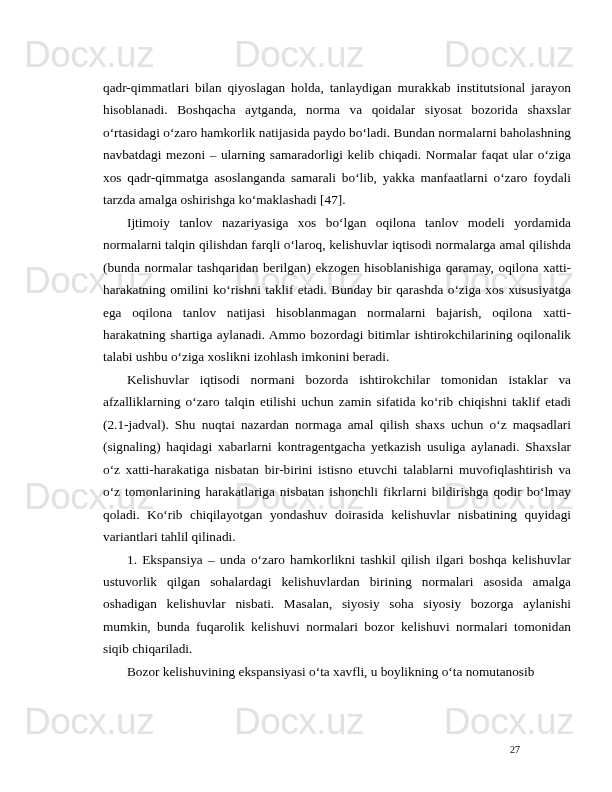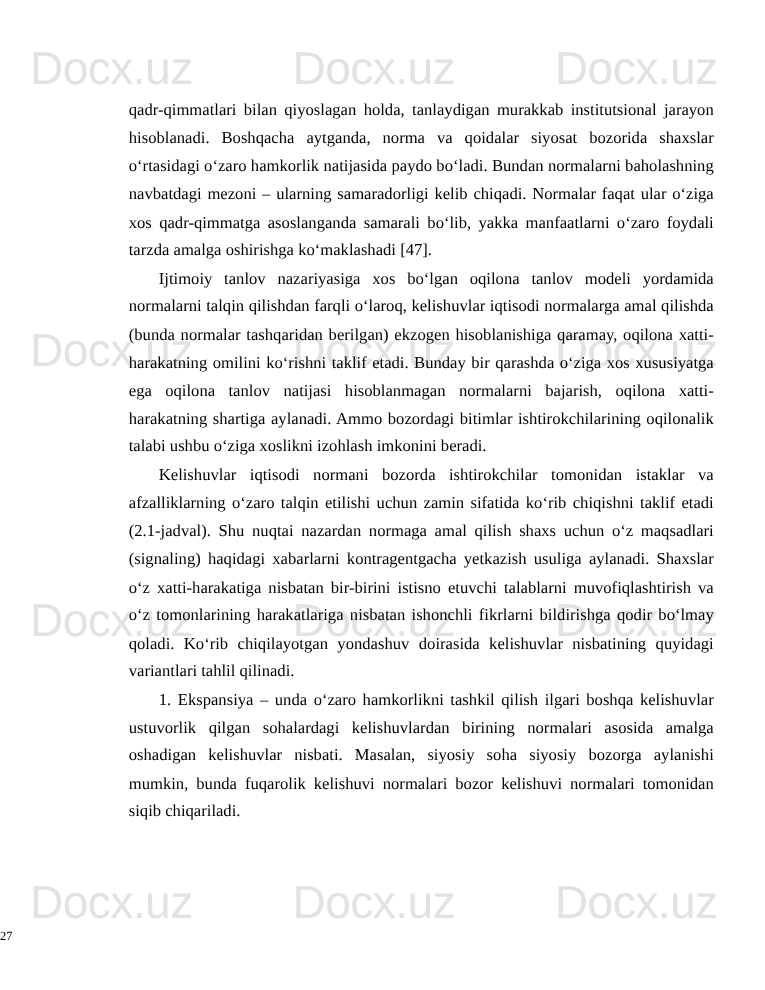--- a/index.html
+++ b/index.html
@@ -58,21 +58,21 @@
       hyphens: none;
     }
     .para.no-indent {
       text-indent: 0;
     }
     .page-number {
       position: absolute;
       left: 0;
       width: 520px;
       top: 744px;
-      text-align: left;
+      text-align: right;
       font-size: 10px;
       font-family: "Liberation Serif", "DejaVu Serif", serif;
       z-index: 1;
     }
   </style>
 </head>
 <body>
 
 <div class="watermark-layer">
   <div class="wm-row" style="top:35px;">
@@ -95,15 +95,16 @@
     <span class="wm-text">Docx.uz</span>
     <span class="wm-text">Docx.uz</span>
   </div>
 </div>
 
 <div class="page">
   <p class="para no-indent">qadr-qimmatlari bilan qiyoslagan holda, tanlaydigan murakkab institutsional jarayon hisoblanadi. Boshqacha aytganda, norma va qoidalar siyosat bozorida shaxslar o‘rtasidagi o‘zaro hamkorlik natijasida paydo bo‘ladi. Bundan normalarni baholashning navbatdagi mezoni – ularning samaradorligi kelib chiqadi. Normalar faqat ular o‘ziga xos qadr-qimmatga asoslanganda samarali bo‘lib, yakka manfaatlarni o‘zaro foydali tarzda amalga oshirishga ko‘maklashadi [47].</p>
   <p class="para">Ijtimoiy tanlov nazariyasiga xos bo‘lgan oqilona tanlov modeli yordamida normalarni talqin qilishdan farqli o‘laroq, kelishuvlar iqtisodi normalarga amal qilishda (bunda normalar tashqaridan berilgan) ekzogen hisoblanishiga qaramay, oqilona xatti-harakatning omilini ko‘rishni taklif etadi. Bunday bir qarashda o‘ziga xos xususiyatga ega oqilona tanlov natijasi hisoblanmagan normalarni bajarish, oqilona xatti-harakatning shartiga aylanadi. Ammo bozordagi bitimlar ishtirokchilarining oqilonalik talabi ushbu o‘ziga xoslikni izohlash imkonini beradi.</p>
   <p class="para">Kelishuvlar iqtisodi normani bozorda ishtirokchilar tomonidan istaklar va afzalliklarning o‘zaro talqin etilishi uchun zamin sifatida ko‘rib chiqishni taklif etadi (2.1-jadval). Shu nuqtai nazardan normaga amal qilish shaxs uchun o‘z maqsadlari (signaling) haqidagi xabarlarni kontragentgacha yetkazish usuliga aylanadi. Shaxslar o‘z xatti-harakatiga nisbatan bir-birini istisno etuvchi talablarni muvofiqlashtirish va o‘z tomonlarining harakatlariga nisbatan ishonchli fikrlarni bildirishga qodir bo‘lmay qoladi. Ko‘rib chiqilayotgan yondashuv doirasida kelishuvlar nisbatining quyidagi variantlari tahlil qilinadi.</p>
   <p class="para">1. Ekspansiya – unda o‘zaro hamkorlikni tashkil qilish ilgari boshqa kelishuvlar ustuvorlik qilgan sohalardagi kelishuvlardan birining normalari asosida amalga oshadigan kelishuvlar nisbati. Masalan, siyosiy soha siyosiy bozorga aylanishi mumkin, bunda fuqarolik kelishuvi normalari bozor kelishuvi normalari tomonidan siqib chiqariladi.</p>
+  <p class="para" style="text-align:left;">Bozor kelishuvining ekspansiyasi o‘ta xavfli, u boylikning o‘ta nomutanosib</p>
 </div>
 
 <div class="page-number">27</div>
 
 </body></html>

